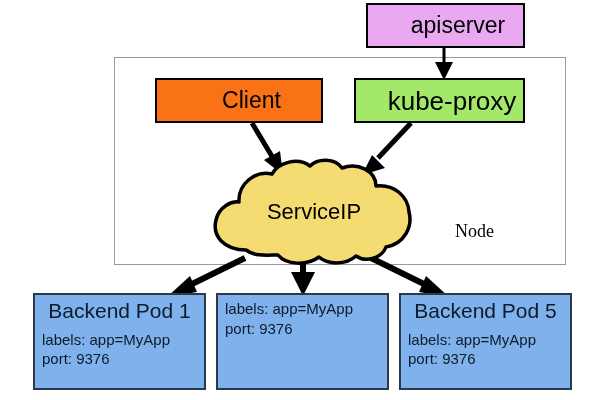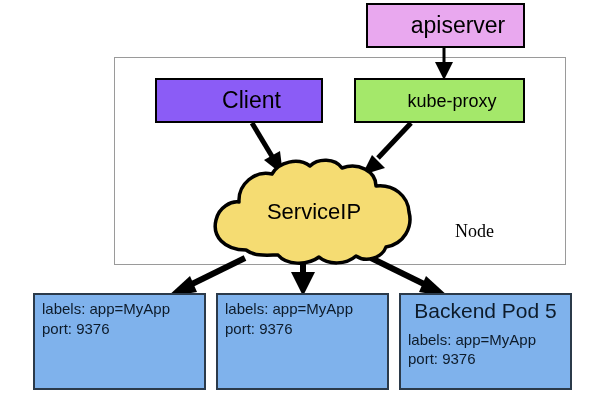--- a/index.html
+++ b/index.html
@@ -64,30 +64,30 @@
     width: 159px;
     height: 45px;
     background: #e9a8ef;
     font-size: 23px;
   }
   .box-client {
     left: 155px;
     top: 78px;
     width: 168px;
     height: 45px;
-    background: #8b5cf6;
+    background: #f97316;
     font-size: 23px;
   }
   .box-kubeproxy {
     left: 354px;
     top: 78px;
     width: 171px;
     height: 45px;
     background: #a4e86a;
-    font-size: 18px;
+    font-size: 26px;
   }
 
   
   .cloud-wrap {
     position: absolute;
     left: 206px;
     top: 158px;
     width: 216px;
     height: 108px;
   }
@@ -220,20 +220,21 @@
                C140,107 122,107 113,99
                C101,108 80,107 72,97
                C63,97 49,99 40,92 Z" fill="#f5dc72" stroke="#000000" stroke-width="3.5" stroke-linejoin="round"></path>
     </svg>
     <div class="cloud-text">
       <span>ServiceIP</span>
     </div>
   </div>
 
   <div class="pod pod-1">
+    <div class="pod-title">Backend Pod 1</div>
     <div class="pod-line">labels: app=MyApp</div>
     <div class="pod-line">port: 9376</div>
   </div>
 
   <div class="pod pod-2">
     <div class="pod-line">labels: app=MyApp</div>
     <div class="pod-line">port: 9376</div>
   </div>
 
   <div class="pod pod-3">

